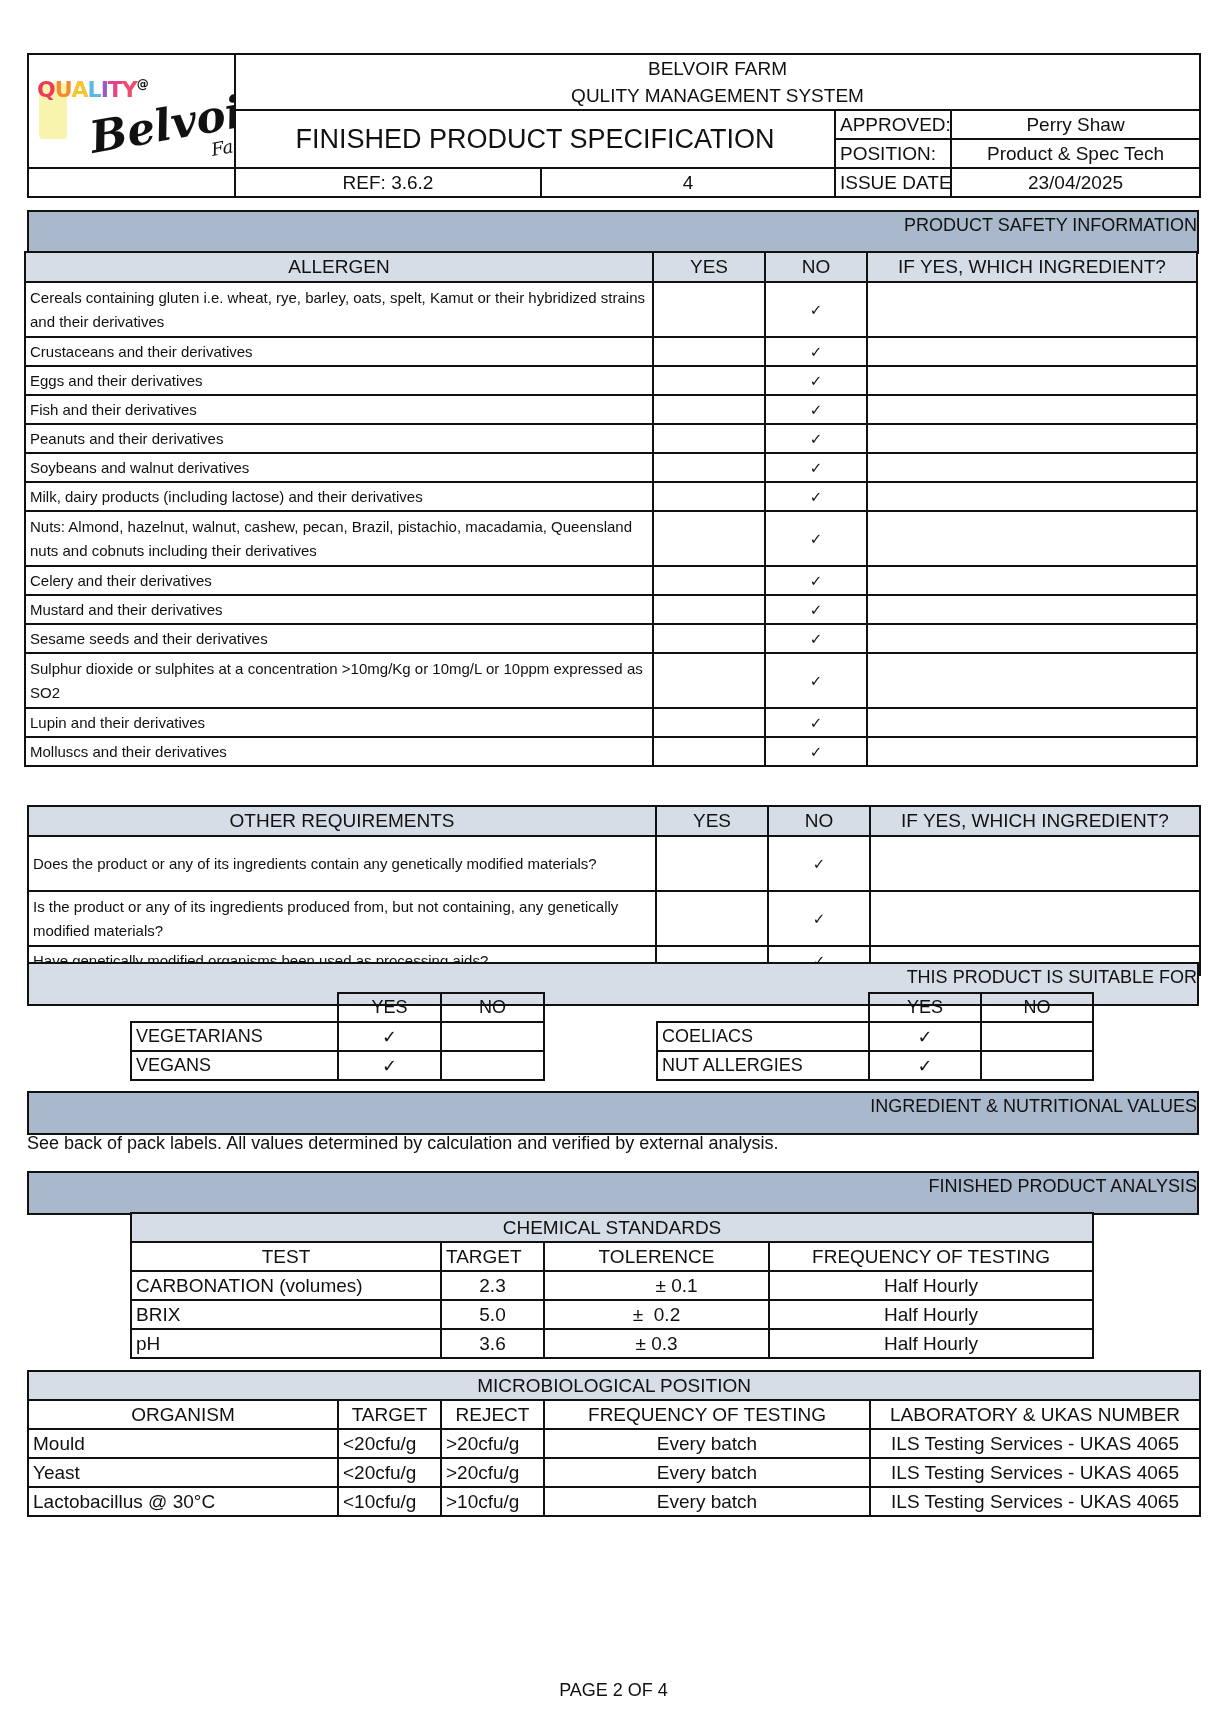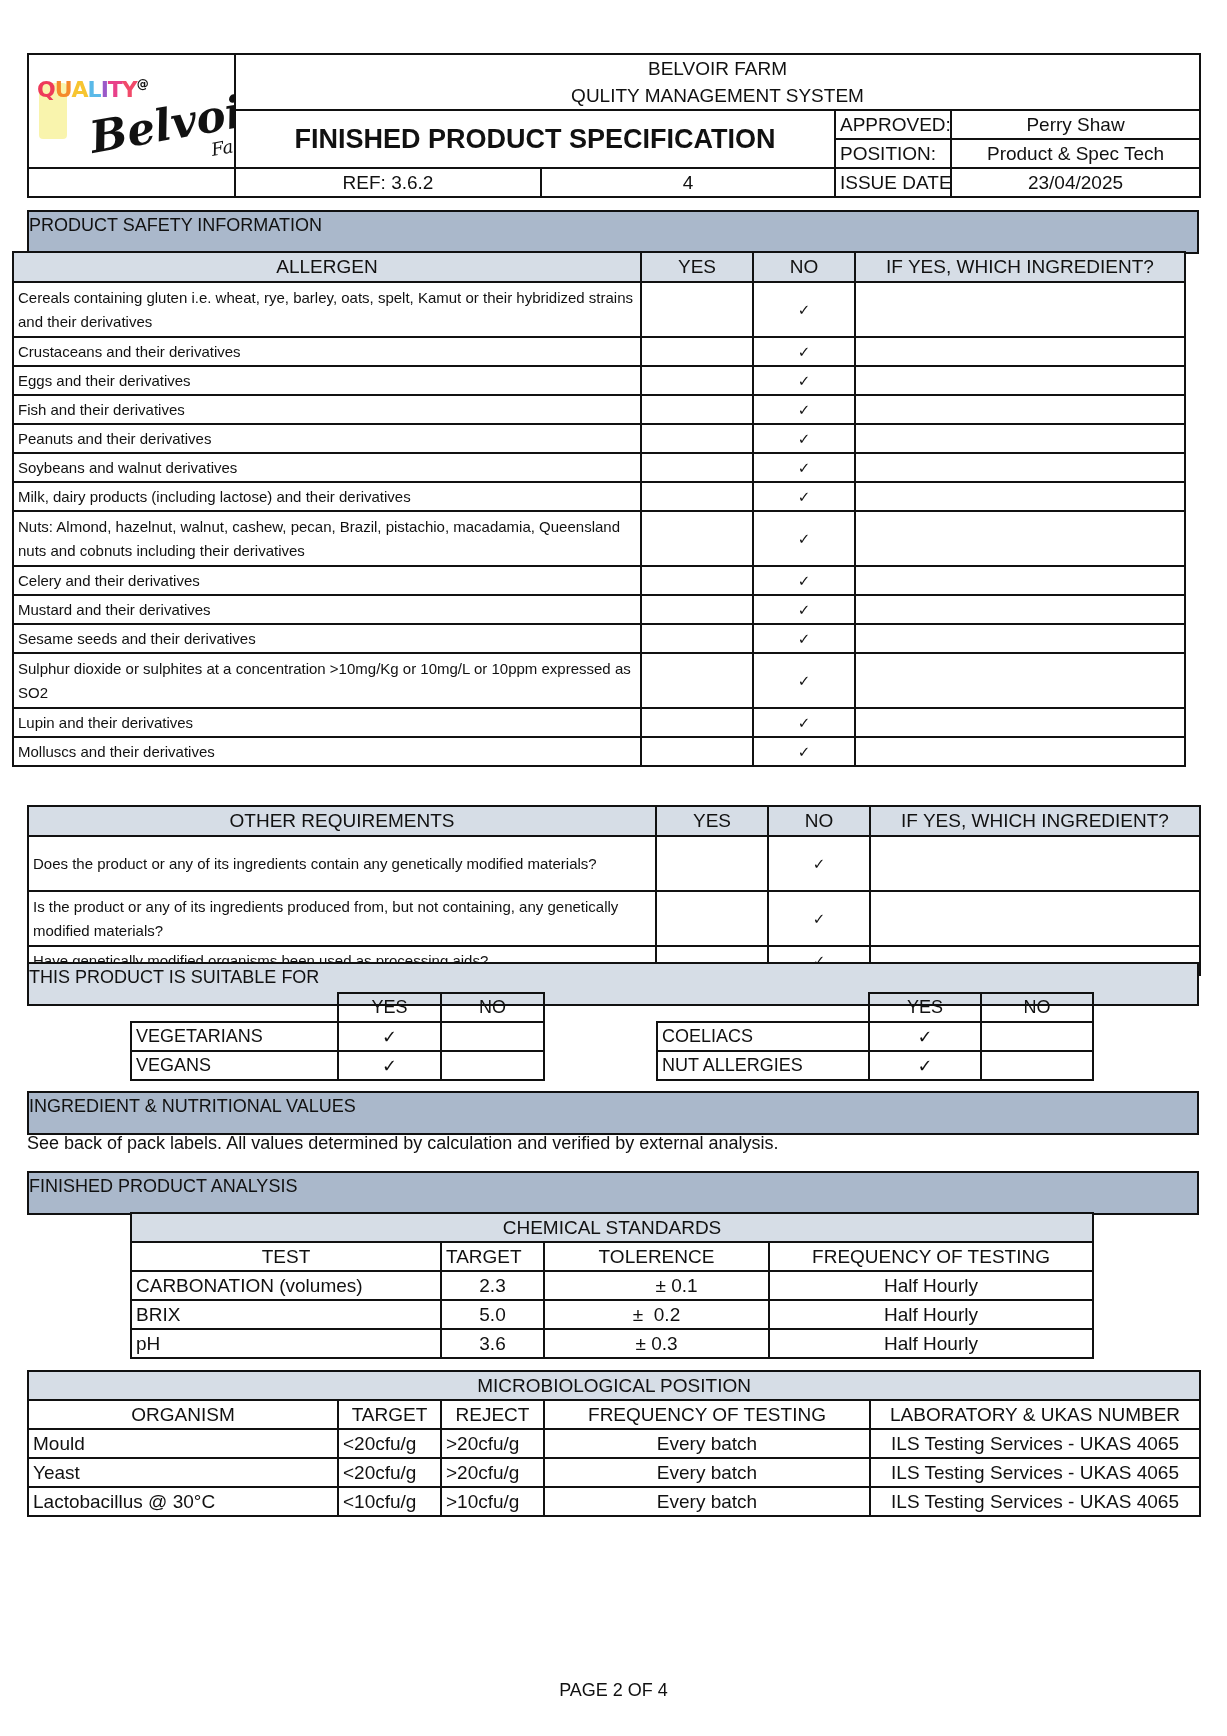--- a/index.html
+++ b/index.html
@@ -2,21 +2,21 @@
 <html><head>
 <meta charset="utf-8">
 <style>
   html, body { margin: 0; padding: 0; background: #ffffff; }
   body { width: 1227px; height: 1736px; position: relative; font-family: "Liberation Sans", "DejaVu Sans", sans-serif; color: #111; overflow: hidden; }
   .abs { position: absolute; box-sizing: border-box; }
   table { border-collapse: collapse; table-layout: fixed; }
   td, th { border: 2px solid #111; padding: 0 4px; box-sizing: border-box; font-weight: normal; overflow: hidden; white-space: nowrap; }
   .c { text-align: center; }
   .l { text-align: left; }
-  .band { border: 2px solid #111; background: #aab8cb; text-align: left; font-size: 18px; height: 44px; line-height: 26px; }
+  .band { border: 2px solid #111; background: #aab8cb; text-align: right; font-size: 18px; height: 44px; line-height: 26px; }
   .subhead { background: #d6dde6; }
   .tick { font-size: 18px; font-family: "DejaVu Sans", sans-serif; }
 
   
   #hdr { left: 27px; top: 53px; width: 1172px; }
   #hdr td { font-size: 19px; height: 29px; }
   .logo { position: relative; width: 100%; height: 100%; }
   .logo-quality { position: absolute; left: 8px; top: 22px; font-family: "DejaVu Sans", sans-serif; font-weight: bold; font-size: 22px; letter-spacing: -1px; }
   .logo-quality span { display: inline-block; }
   .logo-belvoir { position: absolute; left: 60px; top: 42px; font-family: "DejaVu Serif", serif; font-style: italic; font-weight: bold; font-size: 44px; transform: rotate(-10deg); color: #111; }
@@ -53,41 +53,41 @@
         <div class="logo-belvoir">Belvoir</div>
         <div class="logo-farm">Farm</div>
       </div>
     </td>
     <td colspan="4" class="c" style="border-bottom:none; height:28px;">BELVOIR FARM</td>
   </tr>
   <tr>
     <td colspan="4" class="c" style="border-top:none; height:28px;">QULITY MANAGEMENT SYSTEM</td>
   </tr>
   <tr>
-    <td colspan="2" rowspan="2" class="c" style="font-weight:bold; font-size:27px;">FINISHED PRODUCT SPECIFICATION</td>
+    <td colspan="2" rowspan="2" class="c" style="font-weight:normal; font-size:27px;">FINISHED PRODUCT SPECIFICATION</td>
     <td class="l">APPROVED:</td>
     <td class="c">Perry Shaw</td>
   </tr>
   <tr>
     <td class="l">POSITION:</td>
     <td class="c">Product &amp; Spec Tech</td>
   </tr>
   <tr>
     <td style="border-top:2px solid #111;"></td>
     <td class="c">REF: 3.6.2</td>
     <td class="c">4</td>
     <td class="l">ISSUE DATE:</td>
     <td class="c">23/04/2025</td>
   </tr>
 </tbody>
   </table>
 
 <div class="abs band" style="left:27px; top:210px; width:1172px;">PRODUCT SAFETY INFORMATION</div>
 
-<table class="abs allergen" style="left:12px; top:251px; width:1172px;">
+<table class="abs allergen" style="left:24px; top:251px; width:1172px;">
   <colgroup>
       <col style="width:628px">
       <col style="width:112px">
       <col style="width:102px">
       <col style="width:330px">
     </colgroup>
   <thead>
     <tr class="hd subhead">
       <td class="c">ALLERGEN</td>
       <td class="c">YES</td>

